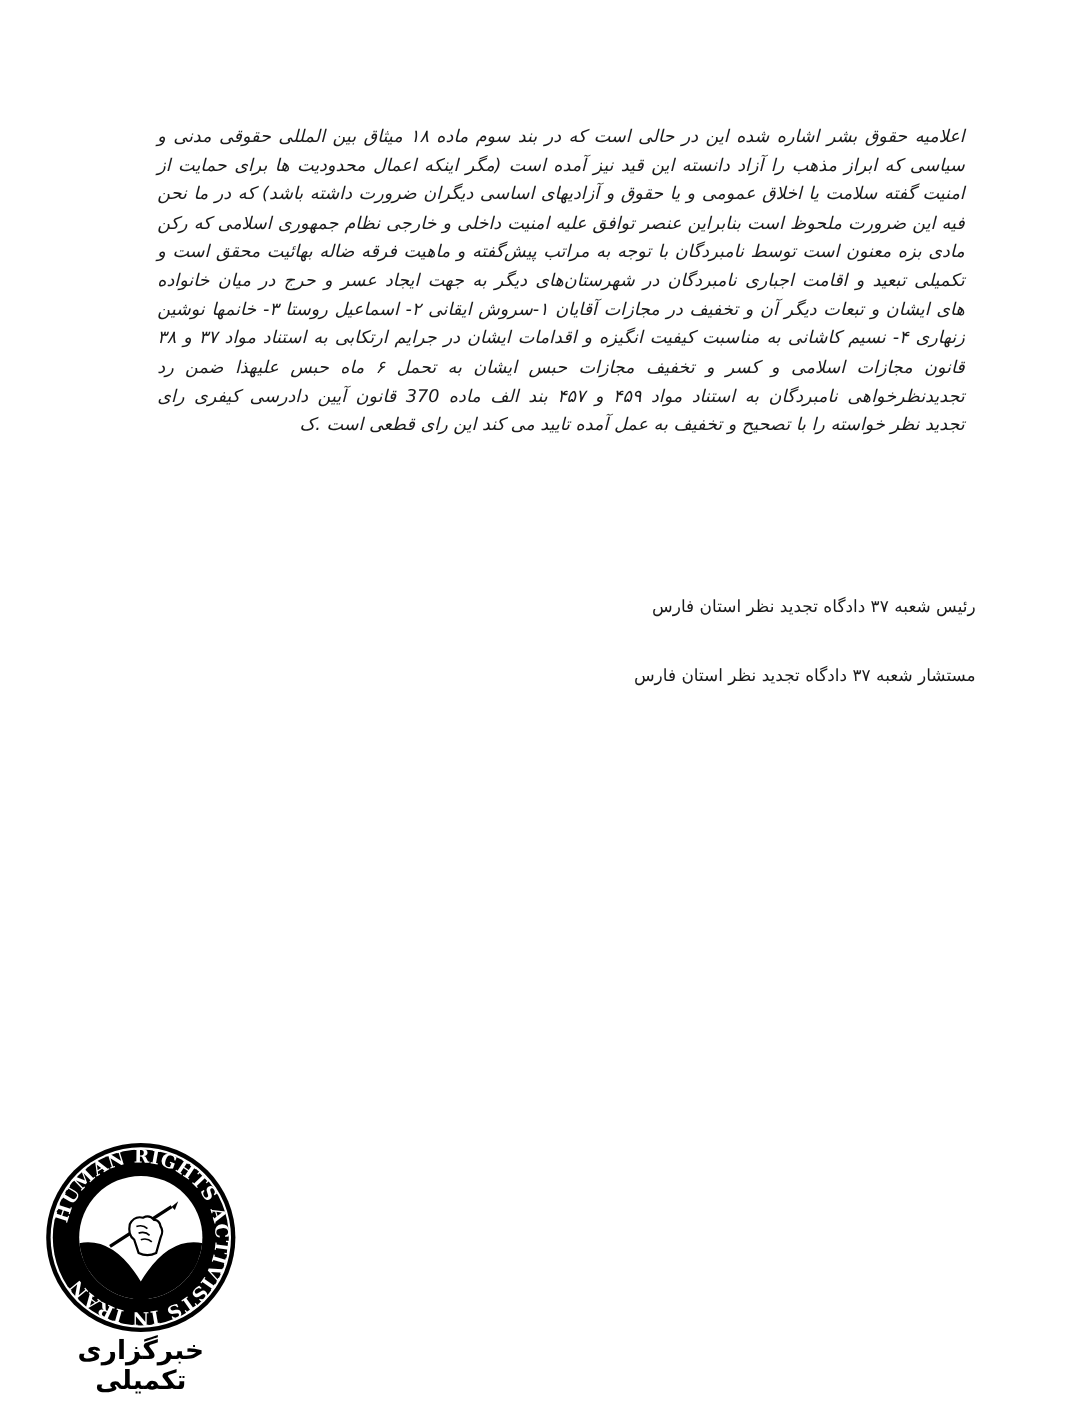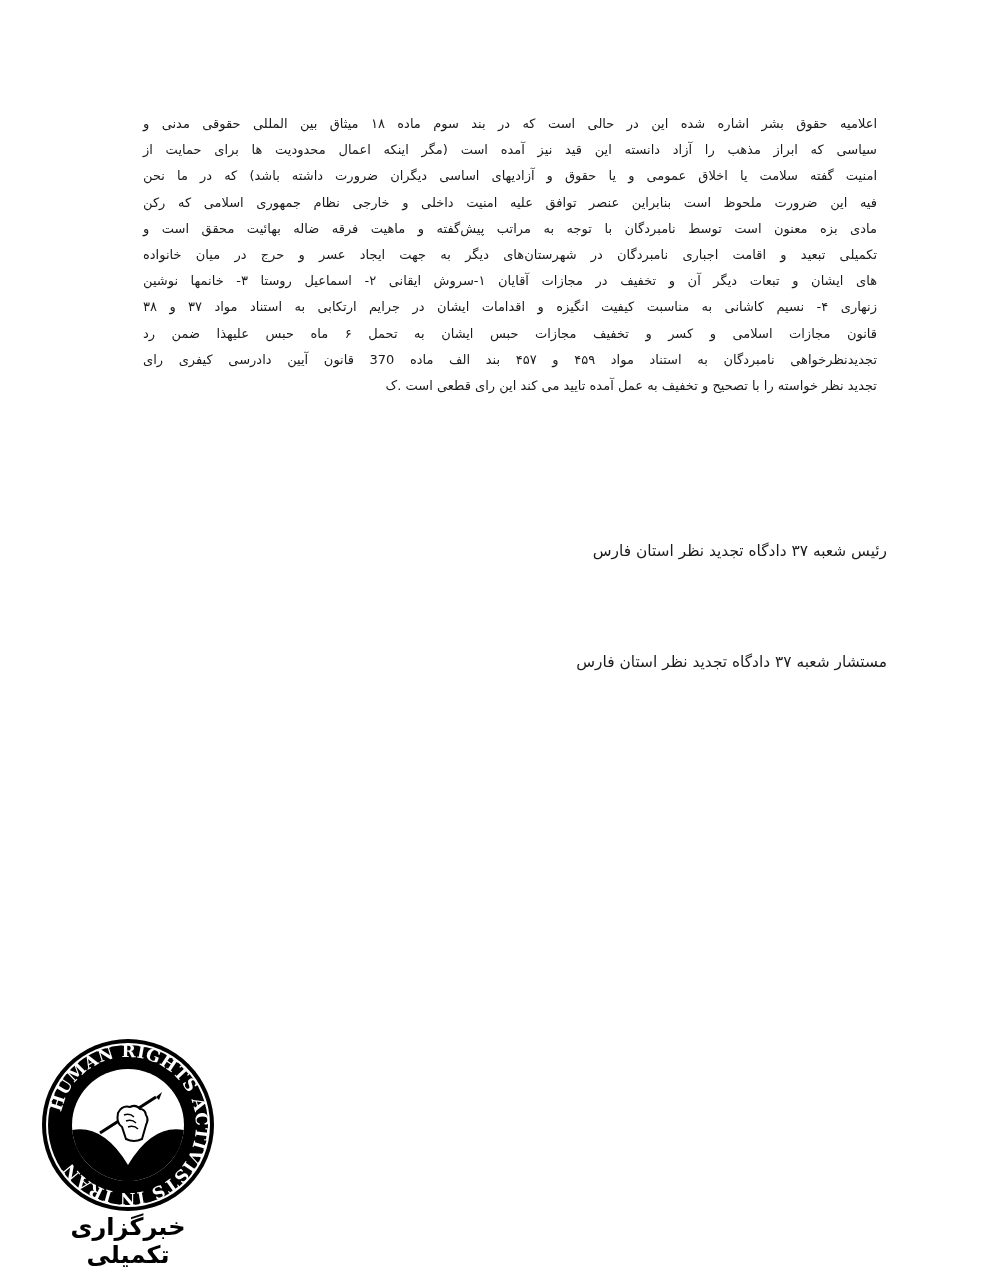--- a/index.html
+++ b/index.html
@@ -15,41 +15,42 @@
       font-family: "DejaVu Sans", sans-serif;
       color: #1a1a1a;
     }
     .body-text {
       position: absolute;
       top: 111px;
       left: 143px;
       width: 734px;
       direction: rtl;
       text-align: justify;
-      font-size: 13px;
+      font-size: 16px;
       line-height: 26.2px;
+      font-style: italic;
     }
     .body-text .line {
       display: block;
       white-space: nowrap;
       text-align-last: justify;
       text-align: justify;
     }
     .body-text .line.last {
       text-align-last: right;
     }
     .signature {
       position: absolute;
       direction: rtl;
       text-align: right;
       font-size: 15.4px;
       line-height: 26px;
     }
     .sig1 { top: 538px; right: 102px; }
-    .sig2 { top: 649px; right: 102px; }
+    .sig2 { top: 601px; right: 102px; }
     .sig-name { display: block; padding-right: 4px; }
     .logo-wrap {
       position: absolute;
       left: 38px;
       top: 1035px;
       width: 180px;
       height: 215px;
     }
     .logo-caption {
       position: absolute;

